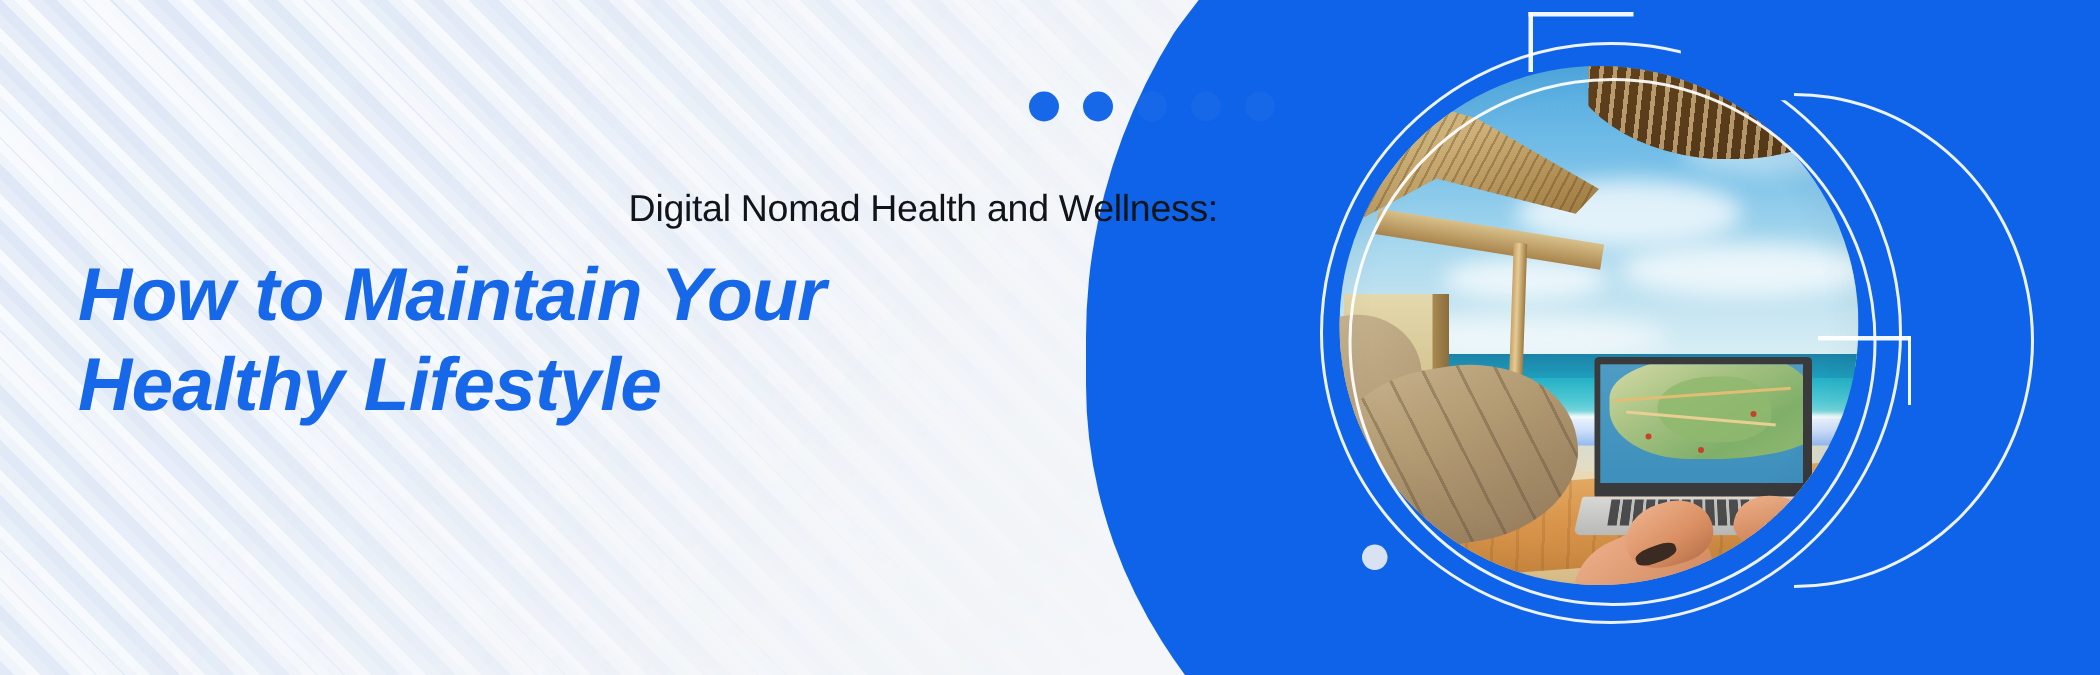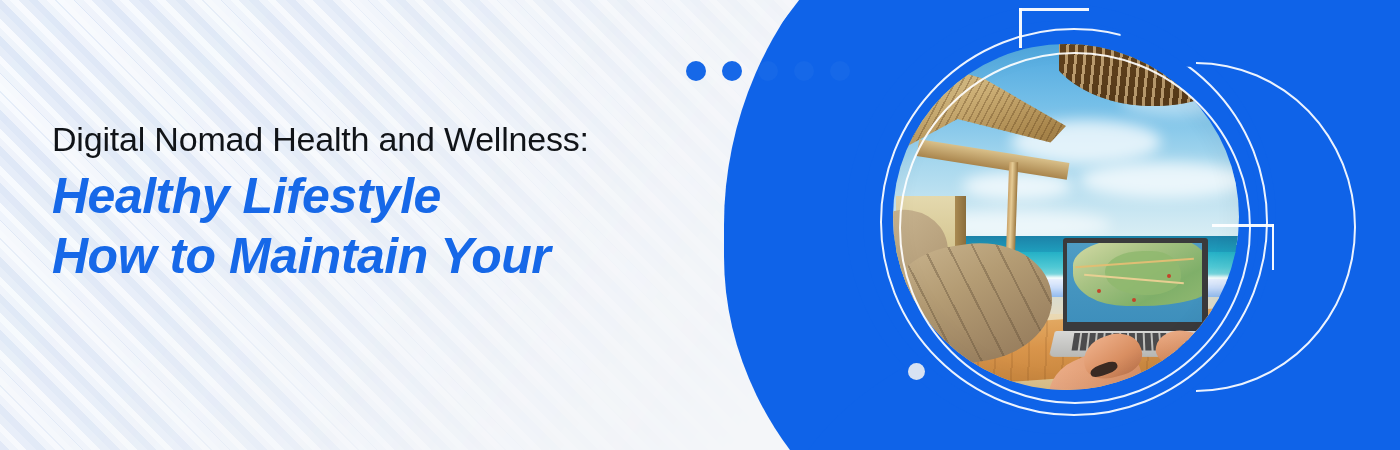--- a/index.html
+++ b/index.html
@@ -47,26 +47,27 @@
             mask-image:linear-gradient(120deg,rgba(0,0,0,.9) 0%,rgba(0,0,0,.5) 30%,rgba(0,0,0,0) 58%);
   }
 
   
   .headline{
     position:absolute;
     left:52px; top:118px;
     width:760px;
   }
   .title-kicker{
-    font-size:34px;
+    font-size:25px;
     line-height:42px;
     font-weight:400;
     color:#111418;
     letter-spacing:-.2px;
     white-space:nowrap;
+    text-align:right;
   }
   .title-main{
     margin-top:6px;
     font-size:50px;
     line-height:60px;
     font-weight:700;
     font-style:italic;
     color:#1668E8;
     letter-spacing:-.5px;
   }
@@ -480,18 +481,18 @@
     <span class="dot"></span>
     <span class="dot"></span>
     <span class="dot"></span>
     <span class="dot"></span>
     <span class="dot"></span>
   </div>
 
   <div class="headline">
     <div class="title-kicker">Digital Nomad Health and Wellness:</div>
     <div class="title-main">
+      <span>How to Maintain Your</span>
       <span>Healthy Lifestyle</span>
-      <span>How to Maintain Your</span>
     </div>
   </div>
 
 </div>
 
 </body></html>

